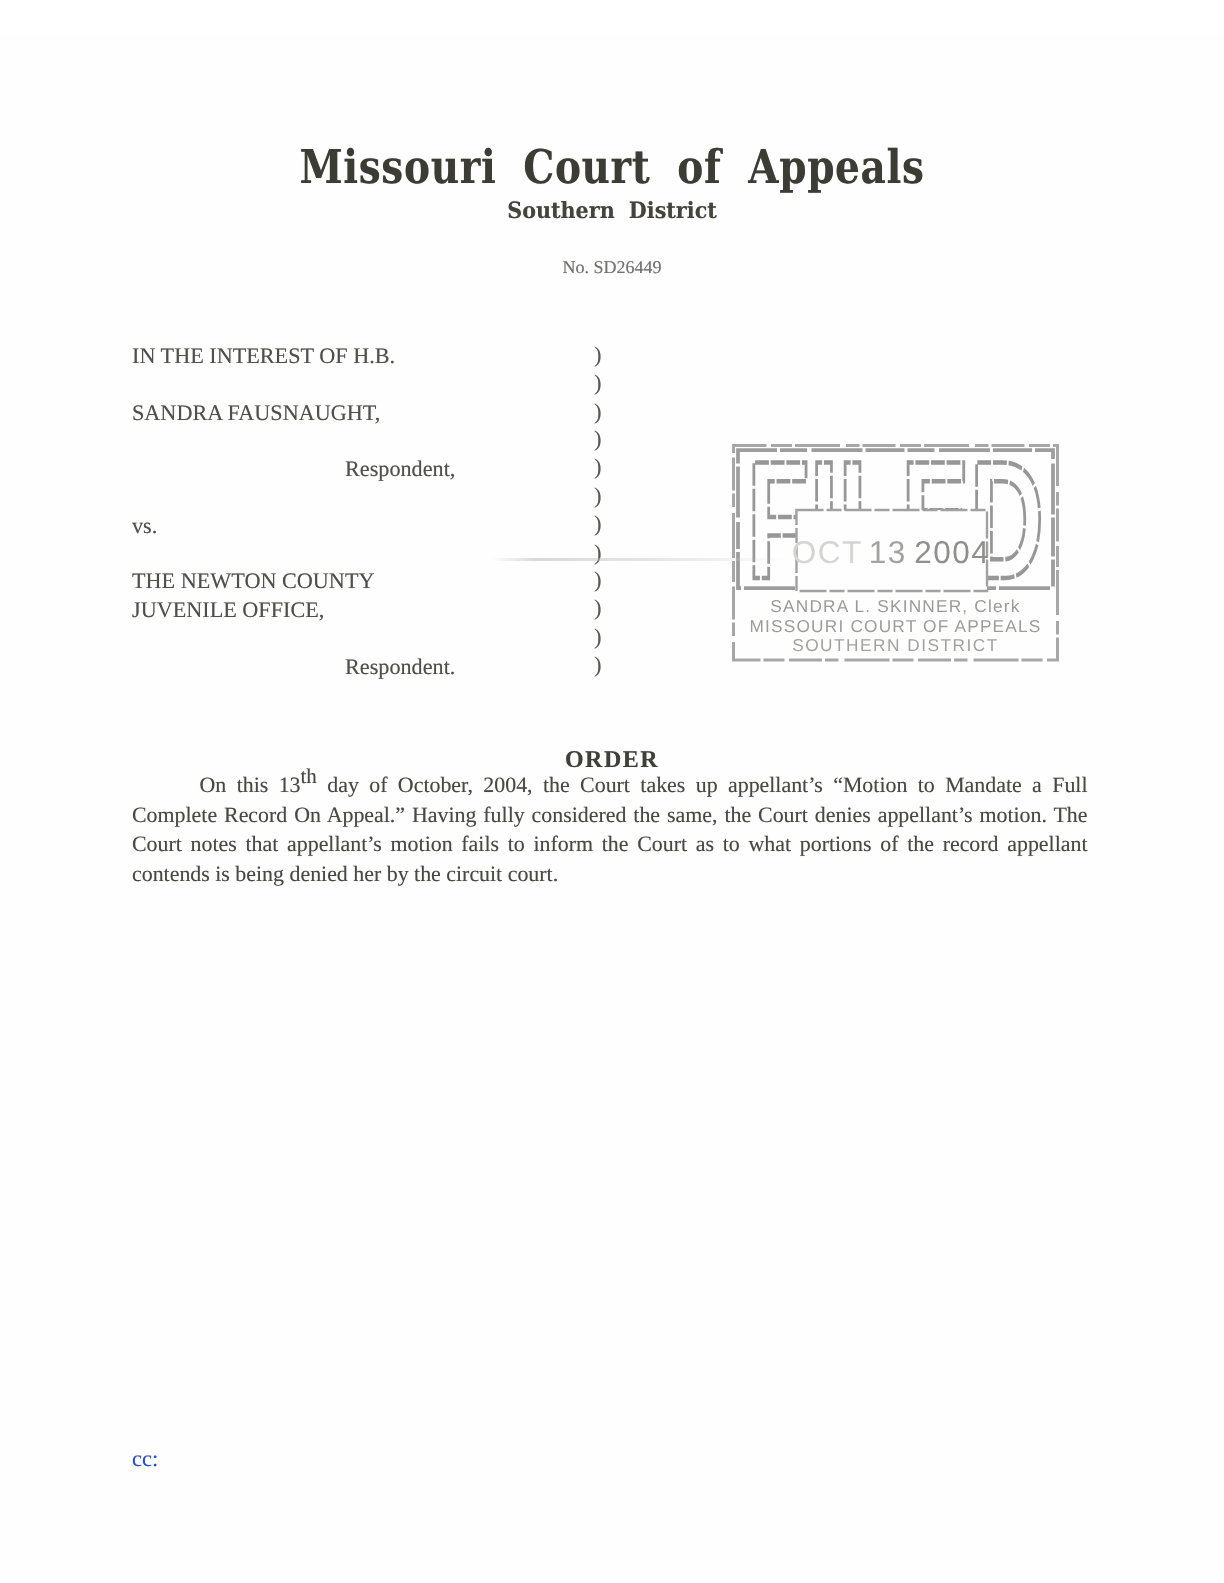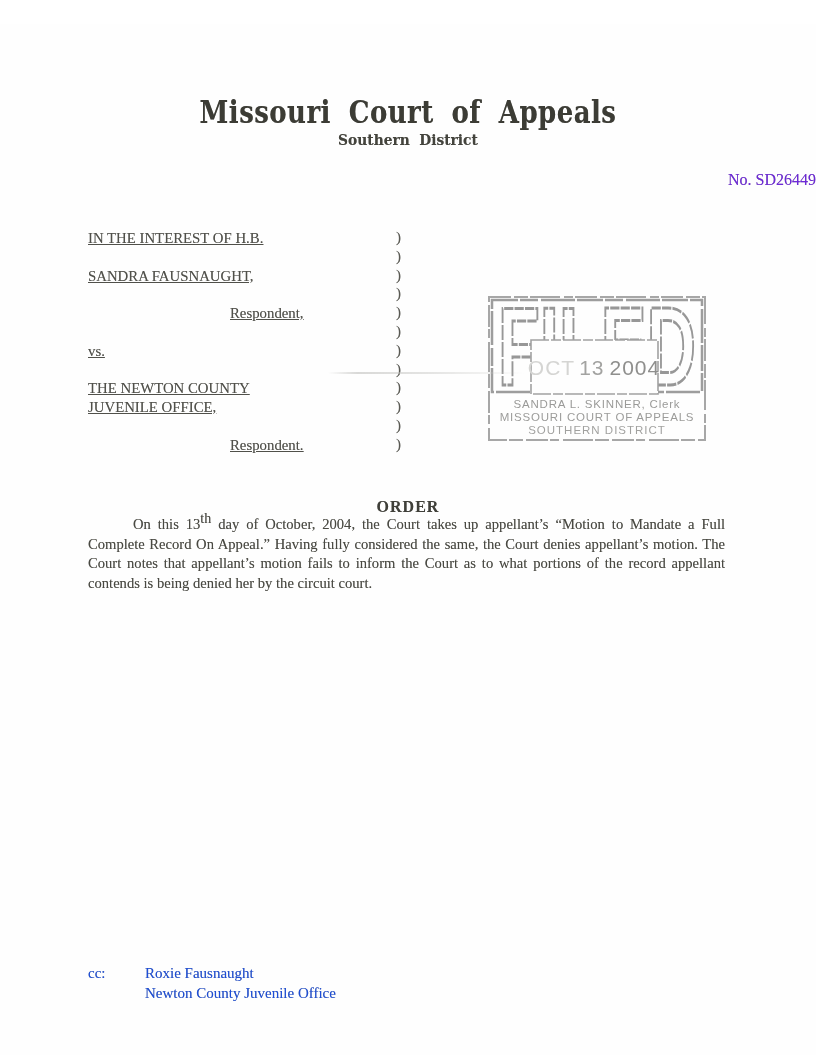--- a/index.html
+++ b/index.html
@@ -46,37 +46,36 @@
     font-size: 15px;
     color: #44443d;
     transform: scaleX(0.92);
     word-spacing: 5px;
   }
   .case-number {
     position: absolute;
     top: 147px;
     left: 0;
     right: 0;
-    text-align: right;
-    font-size: 16px;
-    color: #6d28d9;
+    text-align: center;
+    font-size: 12px;
+    color: #737373;
   }
   .caption-left {
     position: absolute;
     left: 88px;
     top: 205px;
     width: 300px;
     font-size: 14.8px;
     color: #50504a;
   }
   .cap-row {
     height: 18.8px;
     line-height: 18.8px;
     white-space: nowrap;
-    text-decoration: underline;
   }
   .cap-row.indent {
     padding-left: 142px;
   }
   .paren-col {
     position: absolute;
     left: 396px;
     top: 204px;
     font-size: 15px;
     color: #5a5a54;
@@ -212,24 +211,20 @@
       <text x="110" y="139" text-anchor="middle" font-family="Liberation Sans, sans-serif" font-size="11.5" letter-spacing="1" fill="#9a9a98">SOUTHERN DISTRICT</text>
     </svg>
   </div>
 
   <div class="order-heading soft">ORDER</div>
 
   <div class="order-para soft"><span>On this 13</span><sup>th</sup><span> day of October, 2004, the Court takes up appellant’s “Motion to Mandate a Full Complete Record On Appeal.”  Having fully considered the same, the Court denies appellant’s motion.  The Court notes that appellant’s motion fails to inform the Court as to what portions of the record appellant contends is being denied her by the circuit court.</span></div>
 
   <div class="cc-block soft">
     <div class="cc-label">cc:</div>
-    <div class="cc-names">
-      <div>Roxie Fausnaught</div>
-      <div>Newton County Juvenile Office</div>
-    </div>
   </div>
 
   <div class="scan-streak"></div>
   <div class="bottom-line-seg seg1"></div>
   <div class="bottom-line-seg seg2"></div>
   <div class="bottom-line-seg seg3"></div>
   <div class="bottom-line-seg seg4"></div>
   <div class="bottom-line-seg seg5"></div>
 
 </div>

